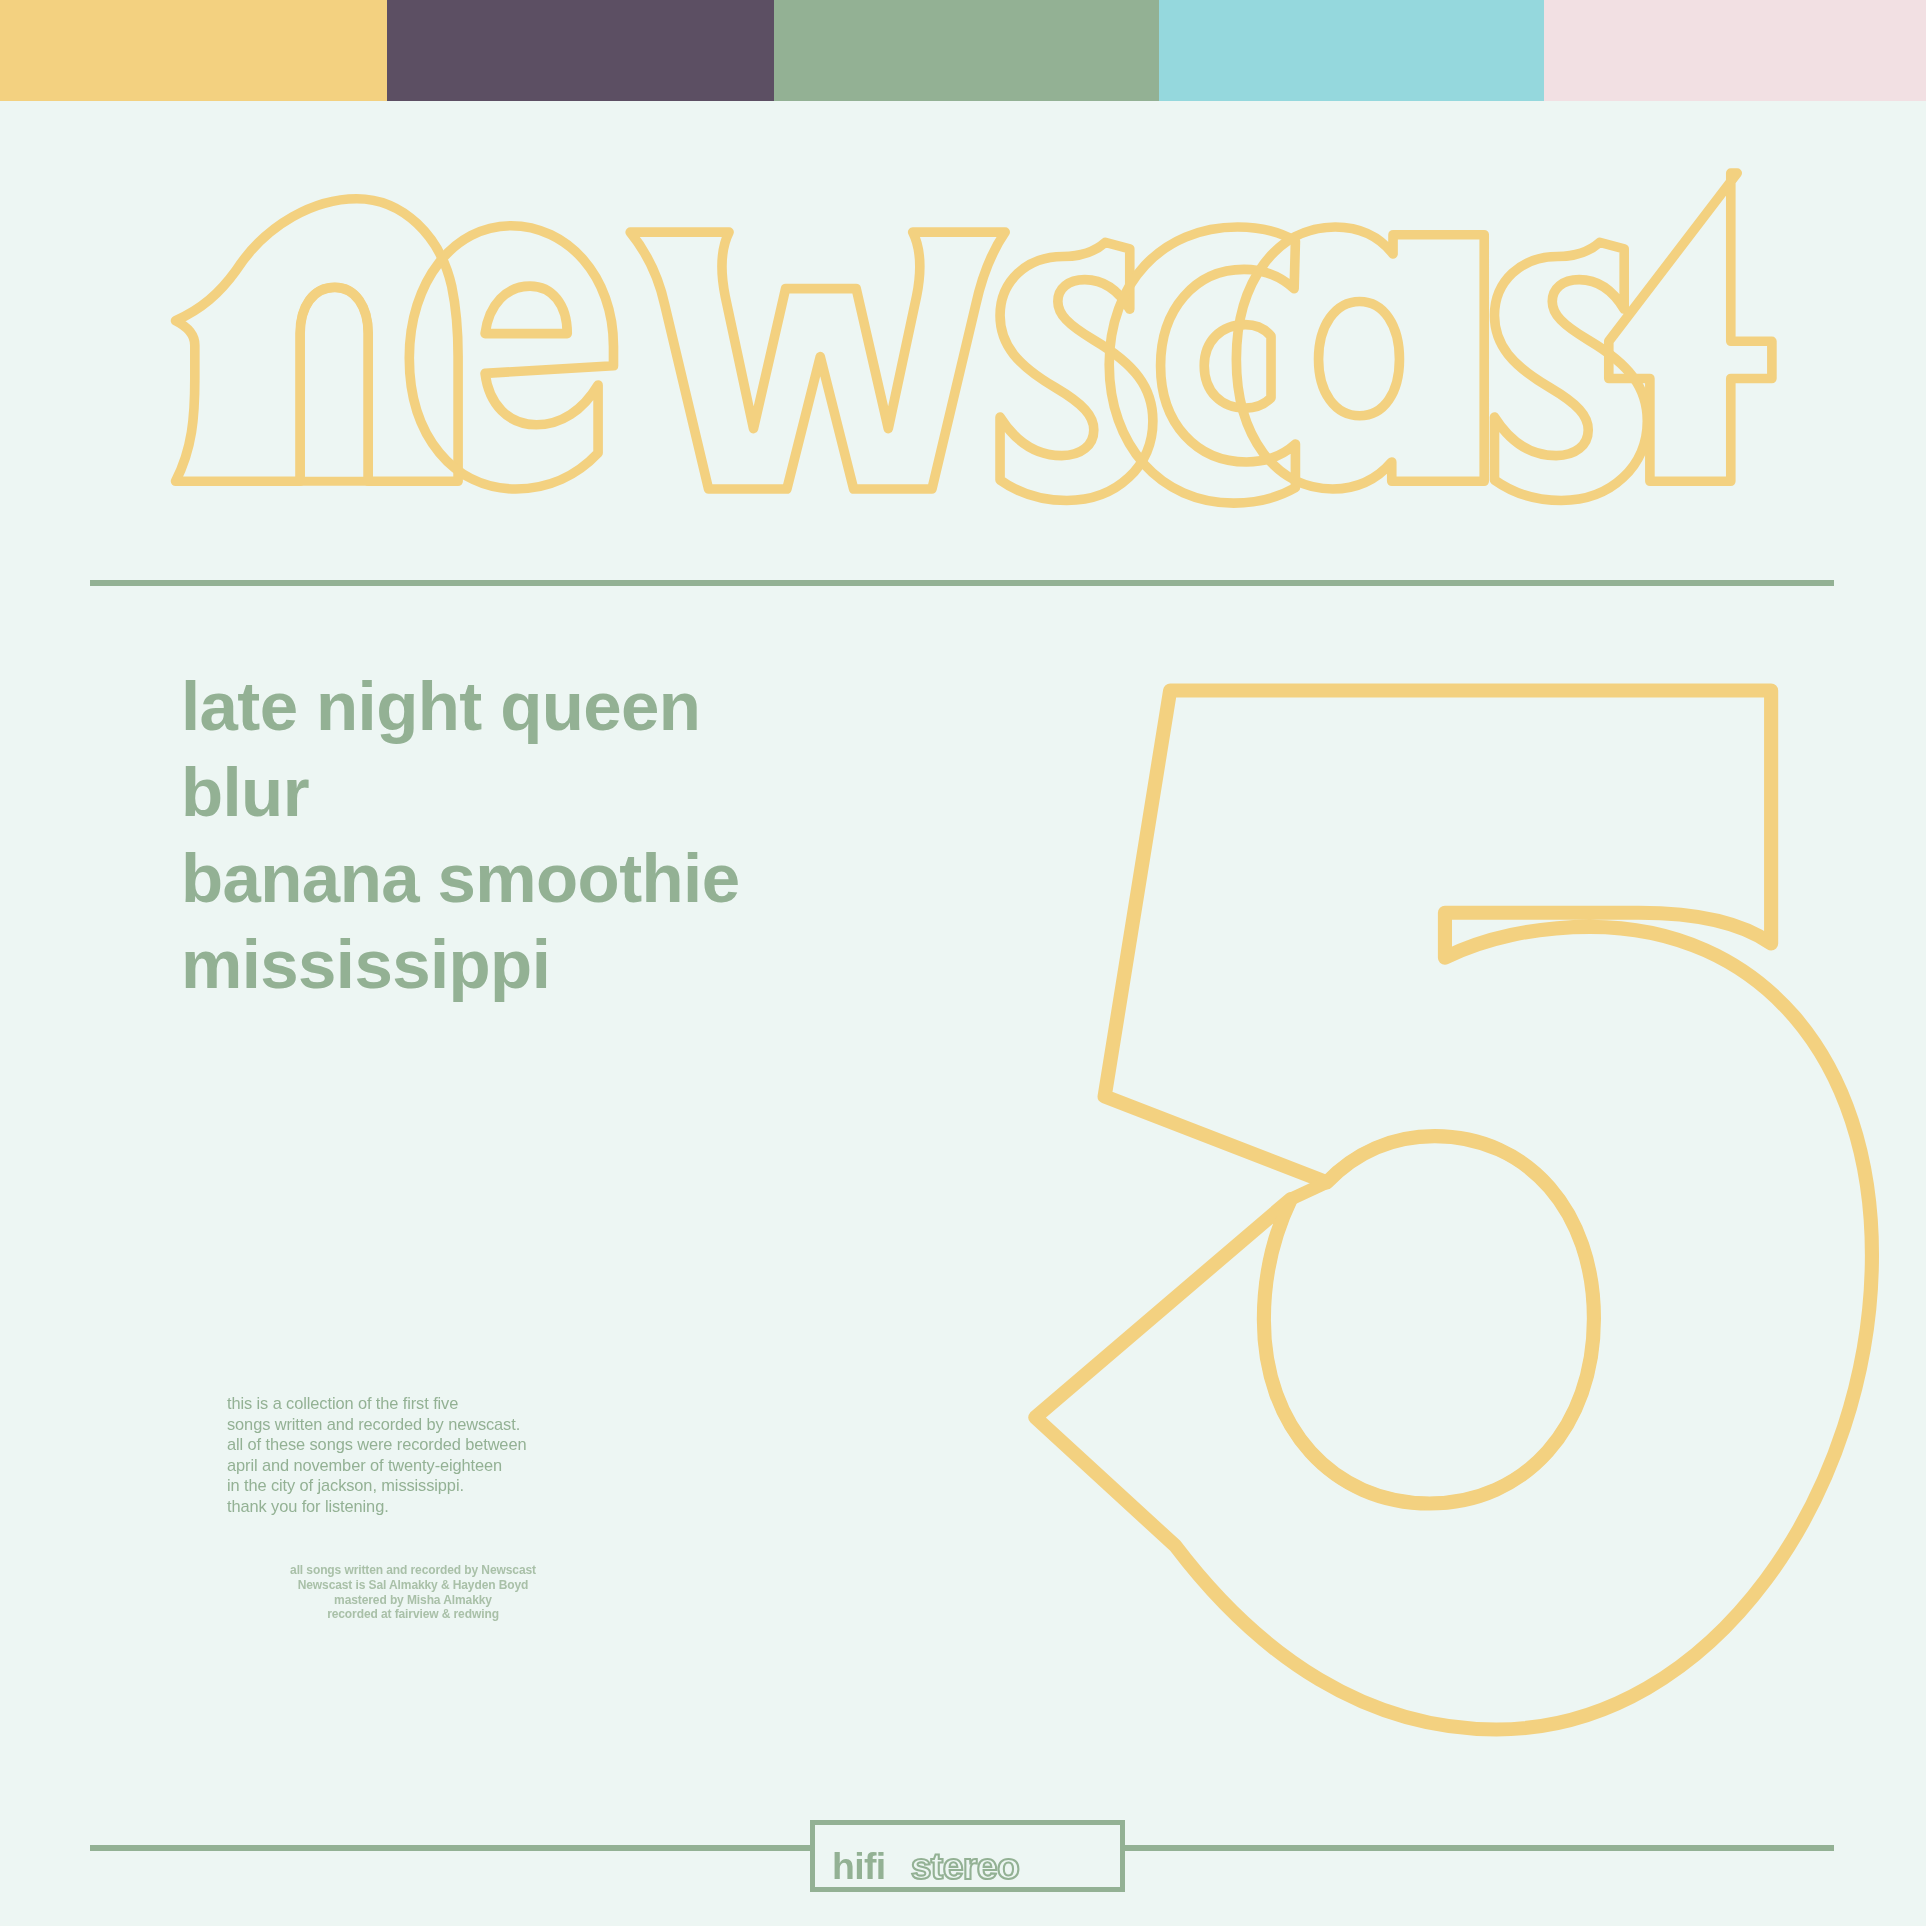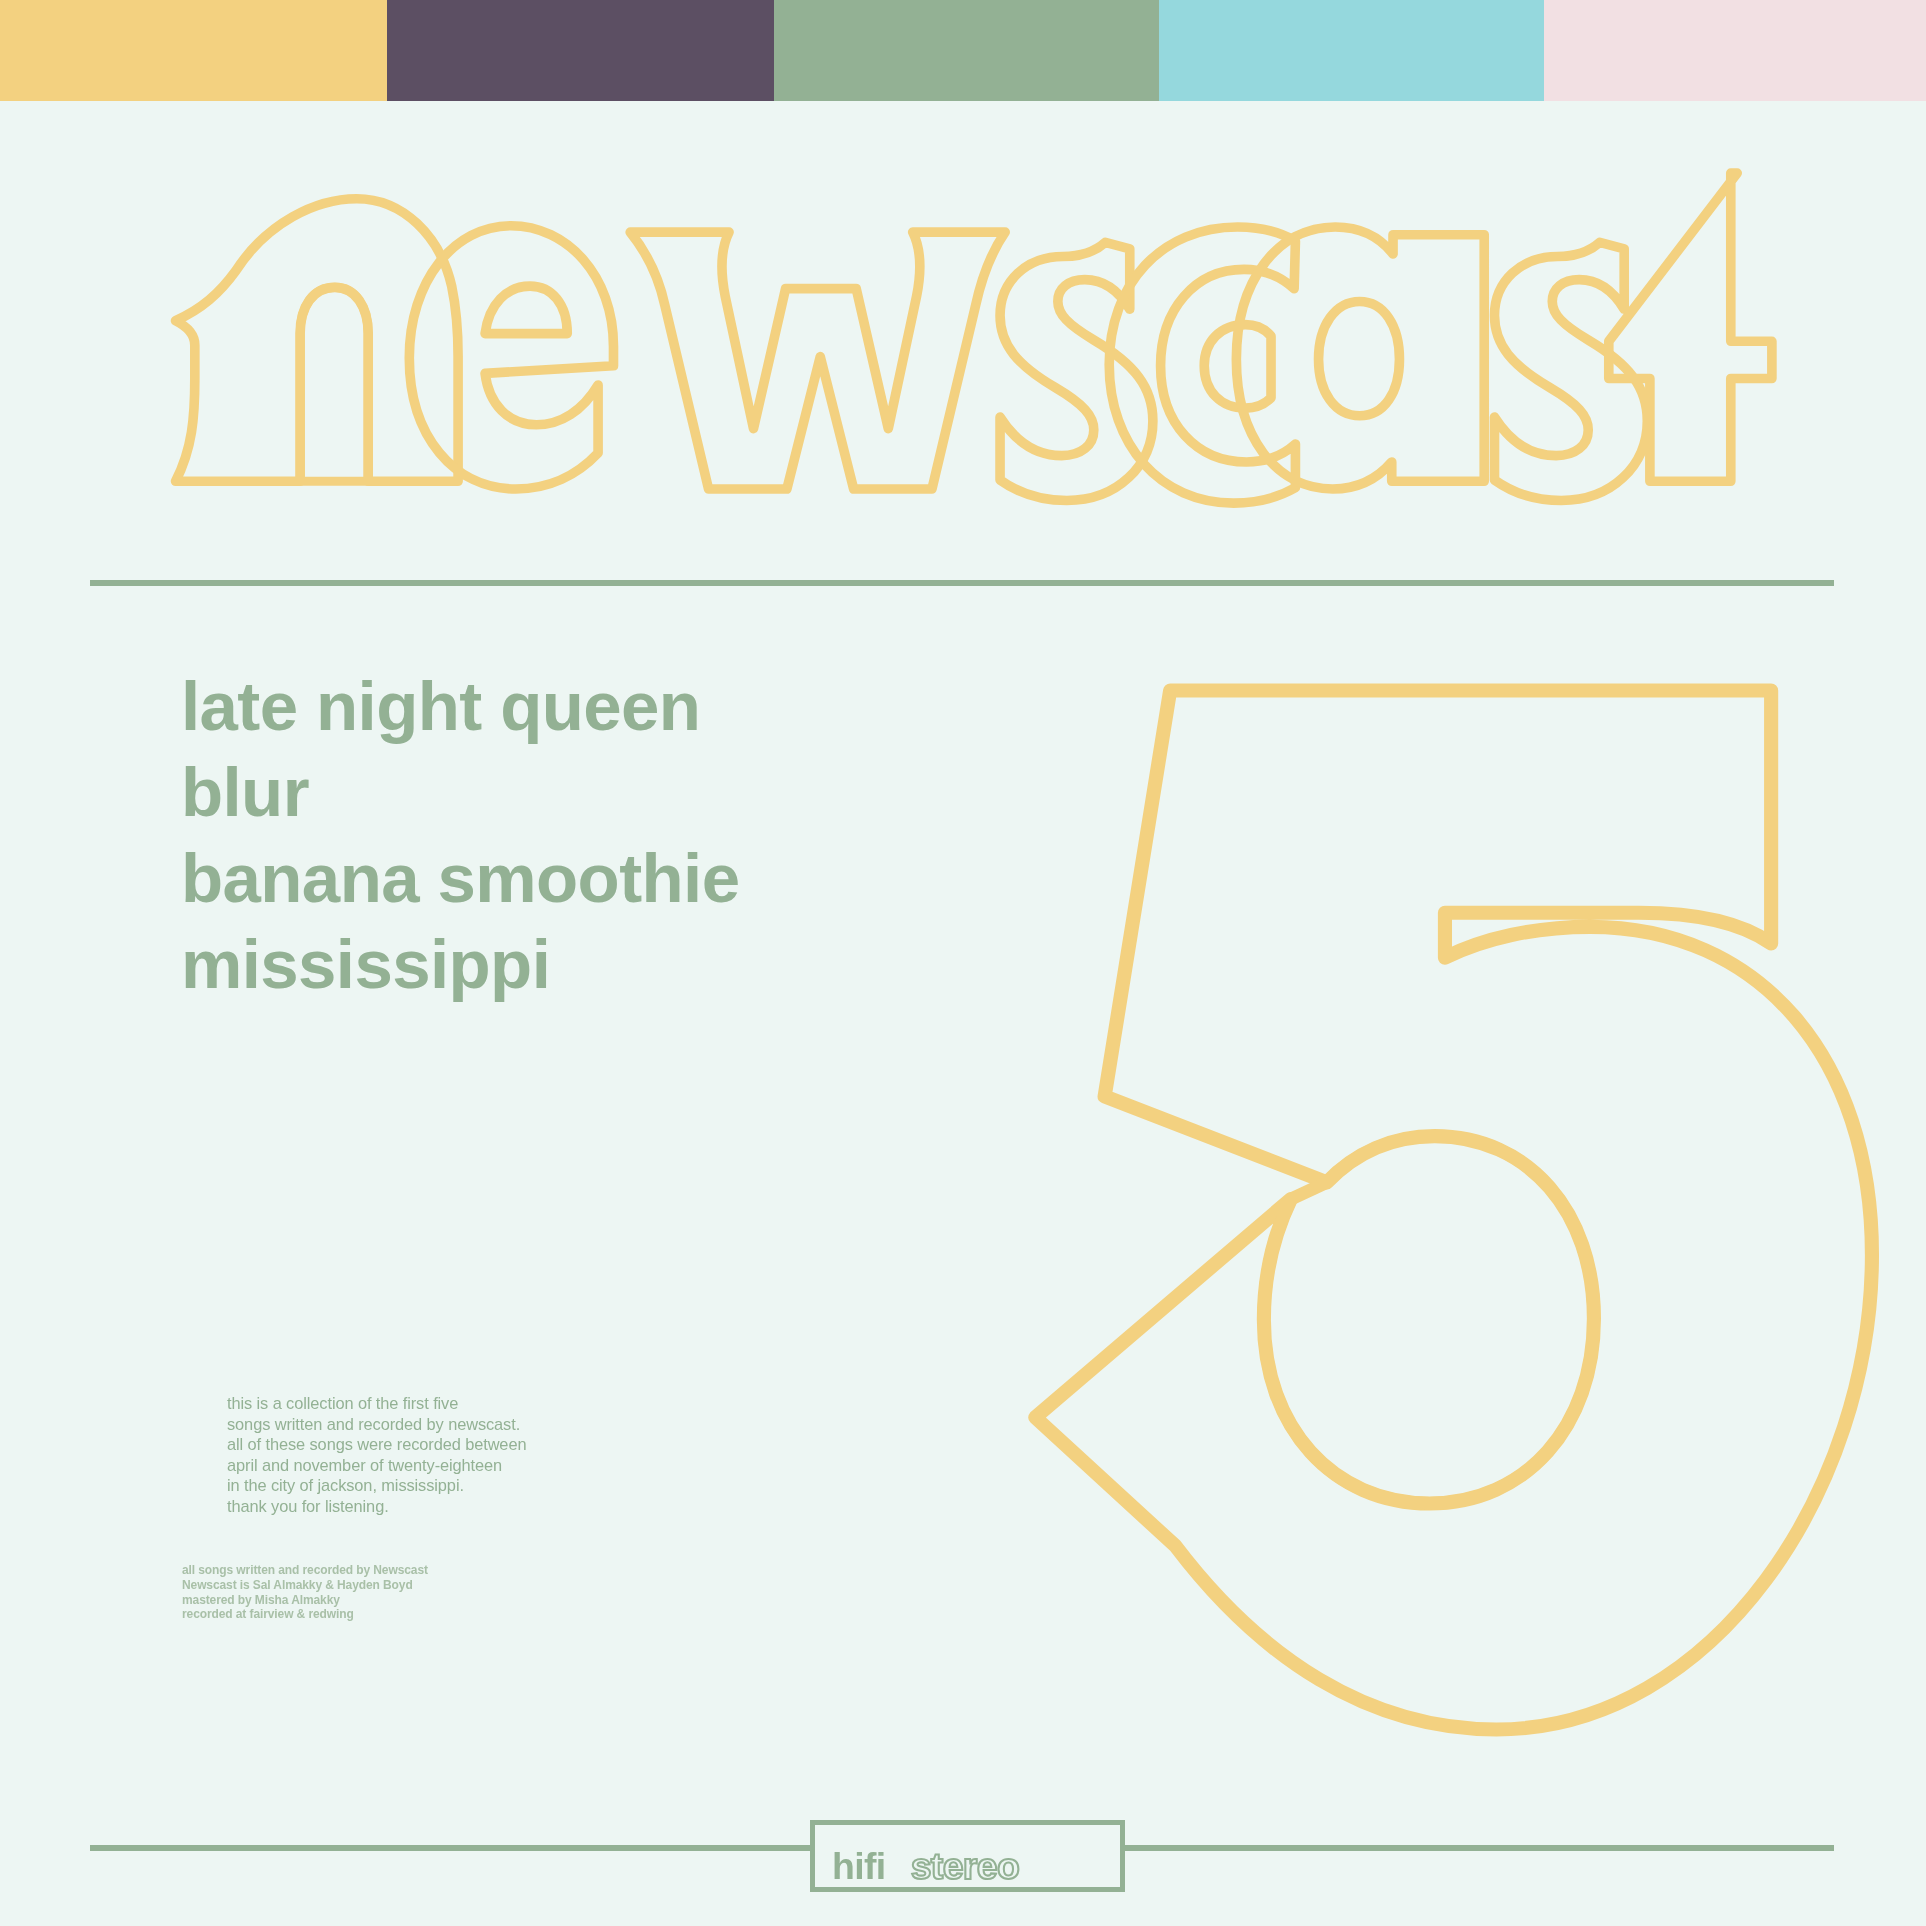--- a/index.html
+++ b/index.html
@@ -83,21 +83,21 @@
     position: absolute;
     left: 182px;
     top: 1563px;
     width: 462px;
     color: #a9c0a8;
     font-weight: bold;
     font-size: 12px;
     line-height: 14.8px;
     letter-spacing: -0.1px;
   }
-  #credits .cr-line { white-space: nowrap; }
+  #credits .cr-line { white-space: nowrap; text-align: center; }
 
   
   #numeral {
     position: absolute;
     left: 1021px;
     top: 661px;
     width: 880px;
     height: 1098px;
   }
   #numeral svg { width: 100%; height: 100%; display: block; overflow: visible; }

